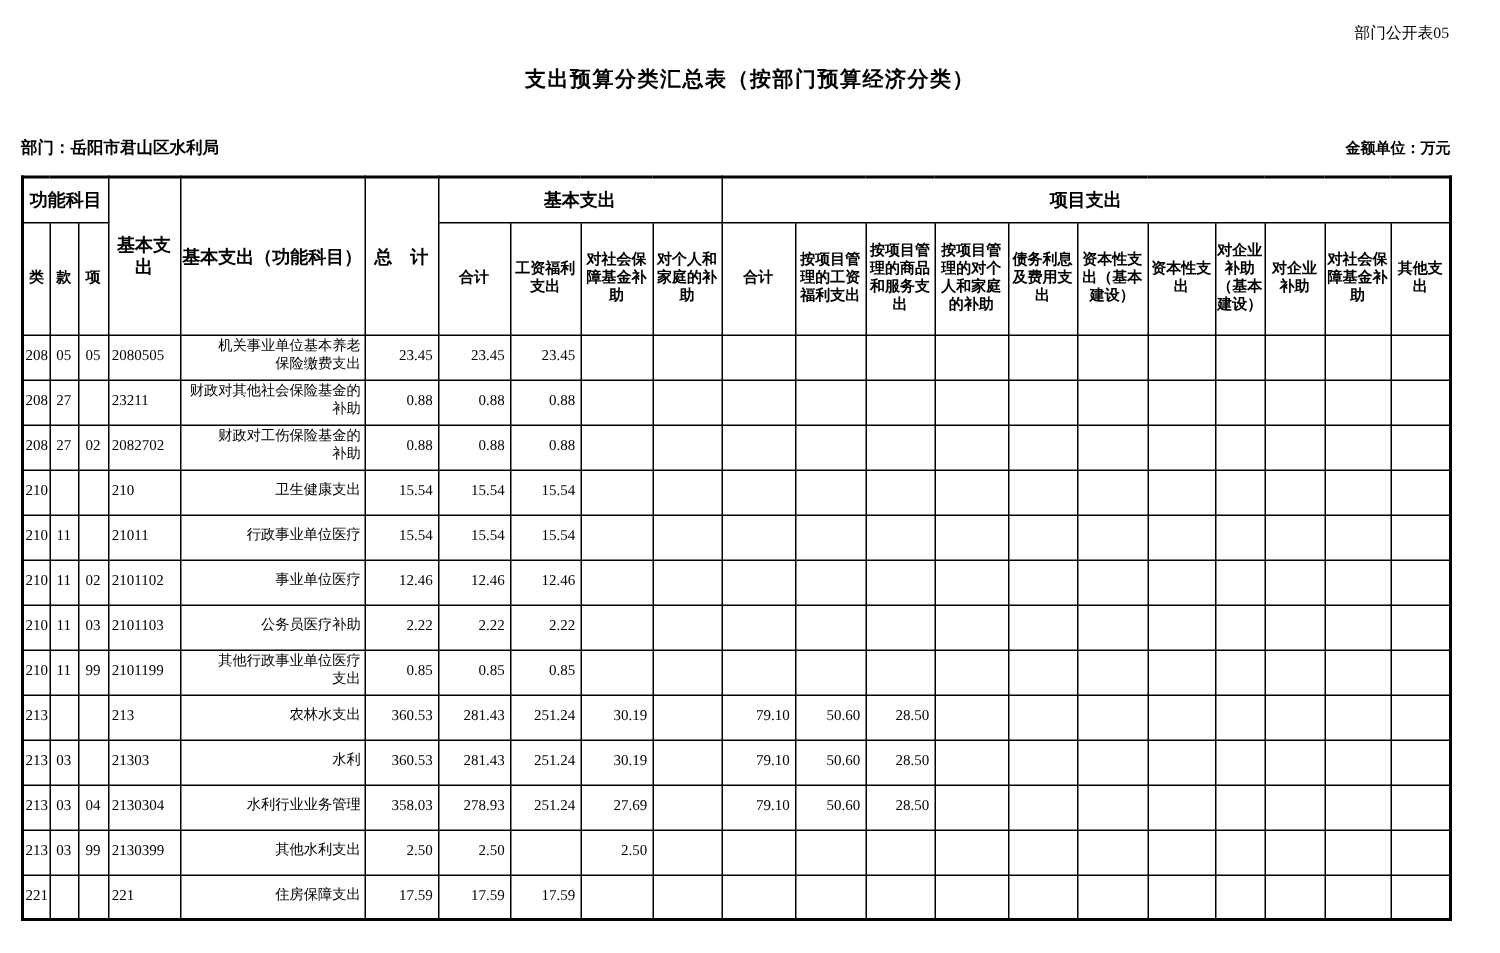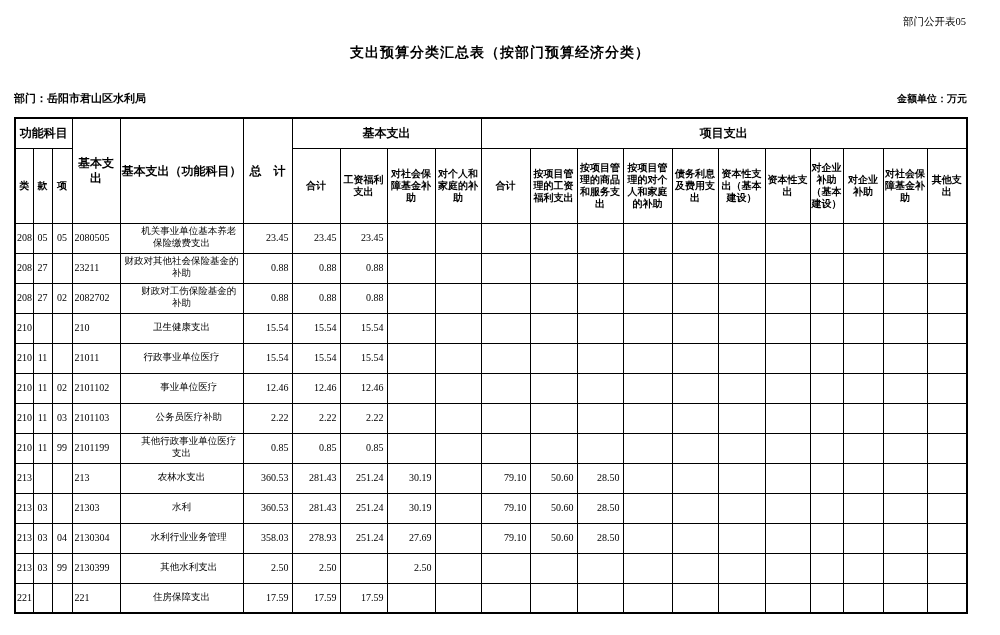--- a/index.html
+++ b/index.html
@@ -18,21 +18,21 @@
   table.budget { position: absolute; top: 117px; left: 14px; width: 953px;
                  border-collapse: collapse; table-layout: fixed;
                  border: 2px solid #000; }
   th, td { border: 1px solid #000; overflow: hidden; vertical-align: middle; }
   th { font-weight: bold; text-align: center; font-size: 10px; line-height: 1.2; padding: 0 1px; }
   thead tr.grp th { height: 30px; font-size: 12px; }
   thead tr.sub th { height: 75px; }
   tbody td { height: 30px; font-size: 10px; line-height: 1.25; }
   td.c { text-align: center; padding: 0 1px; }
   td.code { text-align: left; padding: 0 2px; }
-  td.name { text-align: center; padding: 0 2px; font-size: 9.5px; margin-left: 47px; }
+  td.name { text-align: right; padding: 0 2px; font-size: 9.5px; margin-left: 47px; }
   td.name.ind { text-indent: 1.5em; }
   td.num { text-align: right; padding: 0 3px 0 1px; }
 </style>
 </head>
 <body>
 
 <div class="page">
   <div class="doc-label">部门公开表05</div>
   <div class="title">支出预算分类汇总表（按部门预算经济分类）</div>
   <div class="meta-row">

